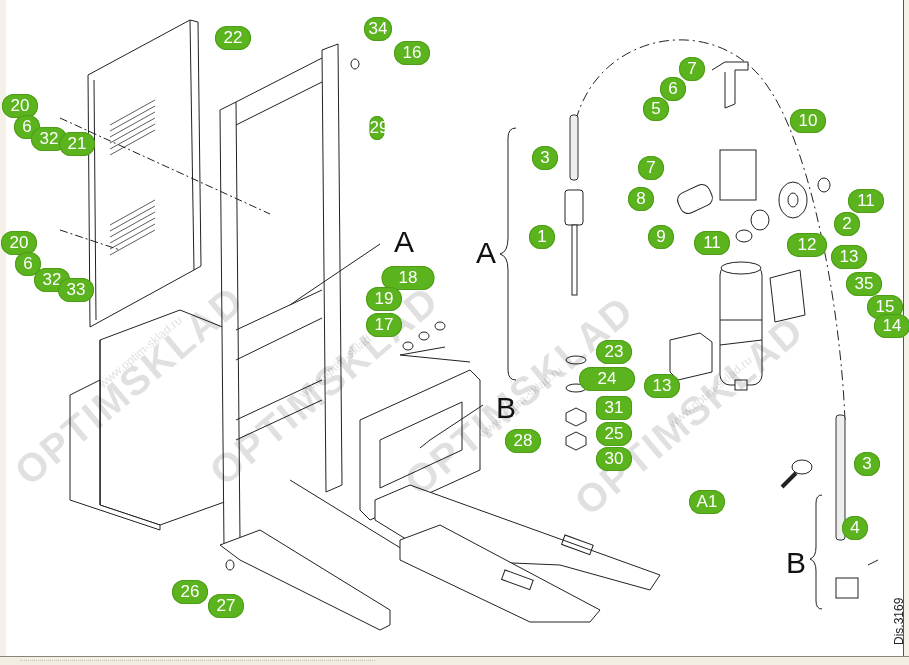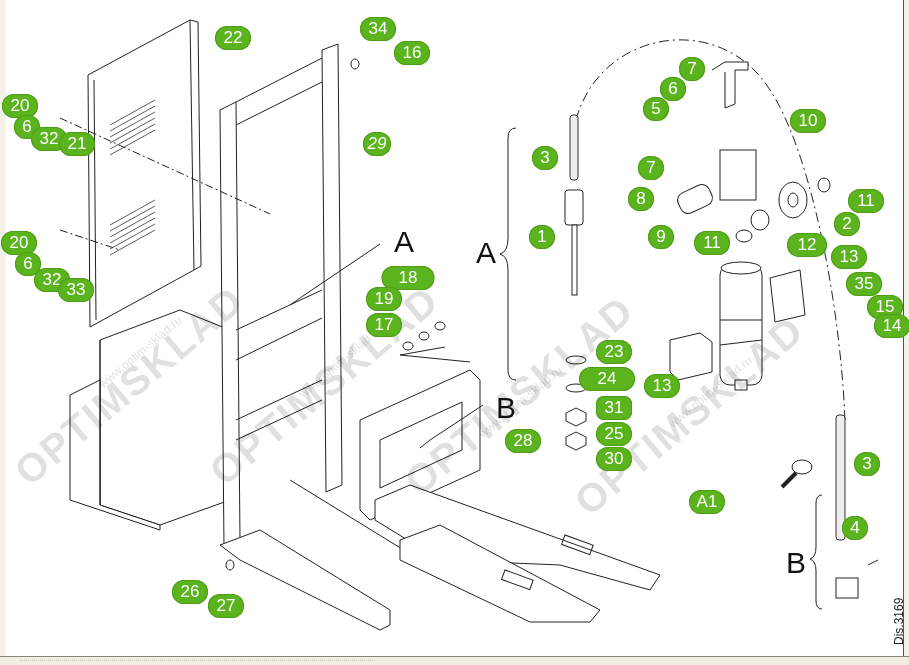--- a/index.html
+++ b/index.html
@@ -153,27 +153,27 @@
 
   <div class="biglabel" style="left:398px;top:242px;">A</div>
   <div class="biglabel" style="left:480px;top:253px;">A</div>
   <div class="biglabel" style="left:500px;top:408px;">B</div>
   <div class="biglabel" style="left:790px;top:563px;">B</div>
 
   <div class="docid" style="left:886px;top:645px;">Dis.3169</div>
 
   <div id="callouts">
       <div class="callout" style="width: 36px; left: 227px; top: 38px;">22</div>
-      <div class="callout" style="width: 36px; left: 372px; top: 29px;">34</div>
+      <div class="callout" style="width: 28px; left: 372px; top: 29px;">34</div>
       <div class="callout" style="width: 36px; left: 406px; top: 53px;">16</div>
       <div class="callout" style="width: 36px; left: 14px; top: 106px;">20</div>
       <div class="callout" style="width: 26px; left: 21px; top: 127px;">6</div>
       <div class="callout" style="width: 36px; left: 43px; top: 139px;">32</div>
       <div class="callout" style="width: 36px; left: 71px; top: 144px;">21</div>
-      <div class="callout" style="width: 28px; left: 371px; top: 144px; font-style: italic;">29</div>
+      <div class="callout" style="width: 15px; left: 371px; top: 128px;">29</div>
       <div class="callout" style="width: 36px; left: 13px; top: 243px;">20</div>
       <div class="callout" style="width: 26px; left: 22px; top: 264px;">6</div>
       <div class="callout" style="width: 36px; left: 46px; top: 280px;">32</div>
       <div class="callout" style="width: 36px; left: 70px; top: 290px;">33</div>
       <div class="callout" style="width: 53px; left: 402px; top: 278px;">18</div>
       <div class="callout" style="width: 36px; left: 378px; top: 299px;">19</div>
       <div class="callout" style="width: 36px; left: 378px; top: 325px; text-align: center;">17</div>
       <div class="callout" style="width: 36px; left: 517px; top: 441px;">28</div>
       <div class="callout" style="width: 36px; left: 184px; top: 592px;">26</div>
       <div class="callout" style="width: 36px; left: 220px; top: 606px;">27</div>

